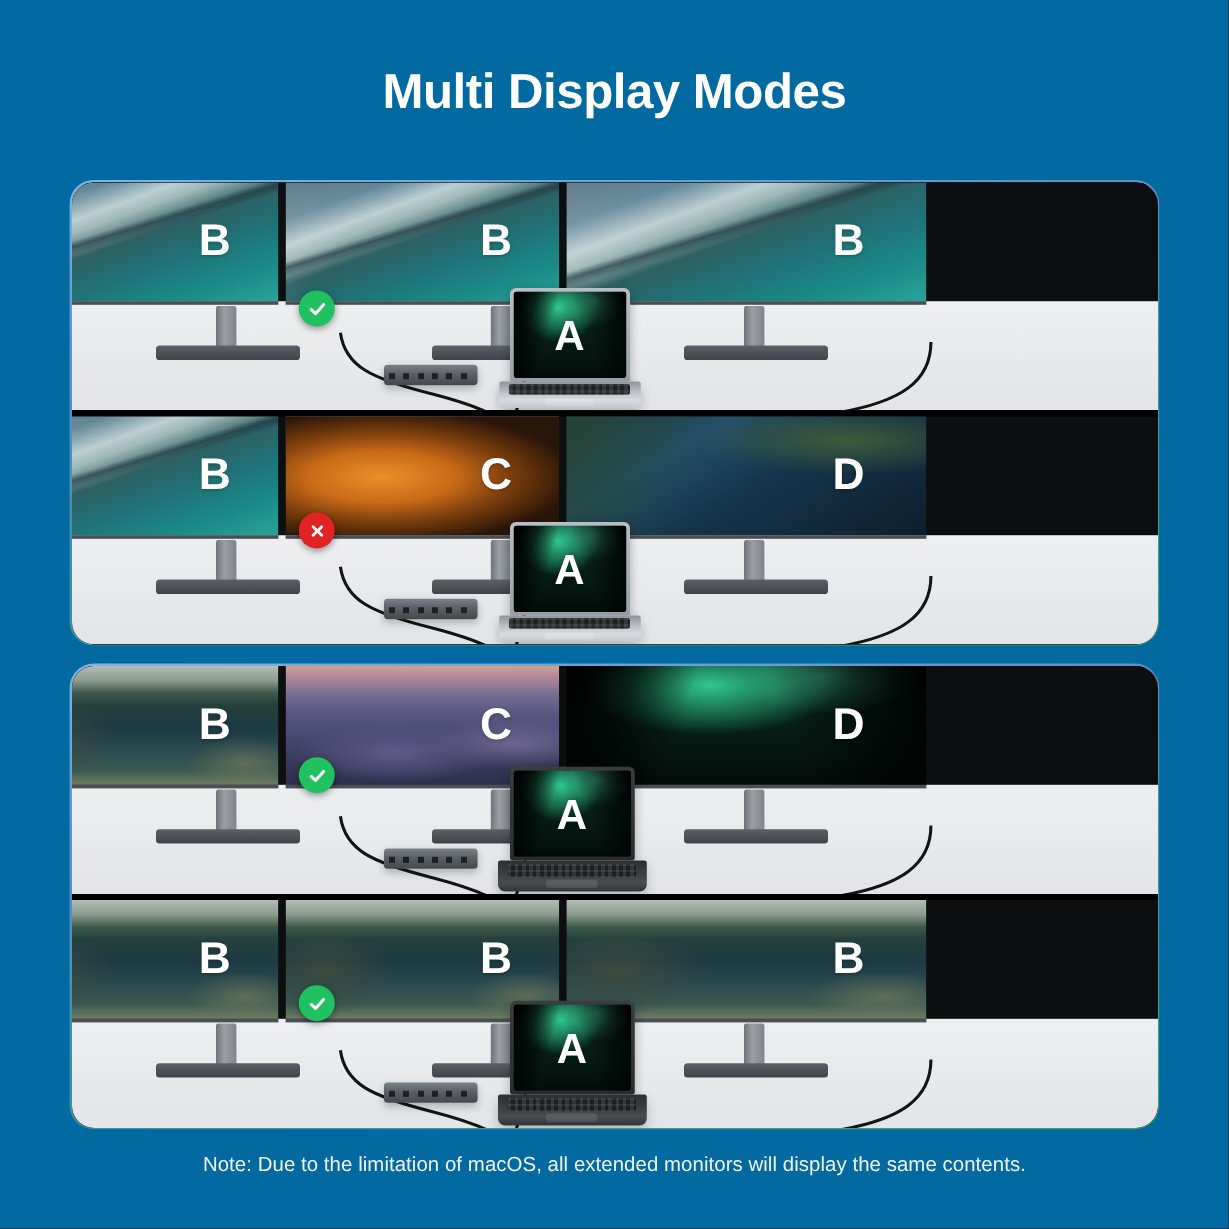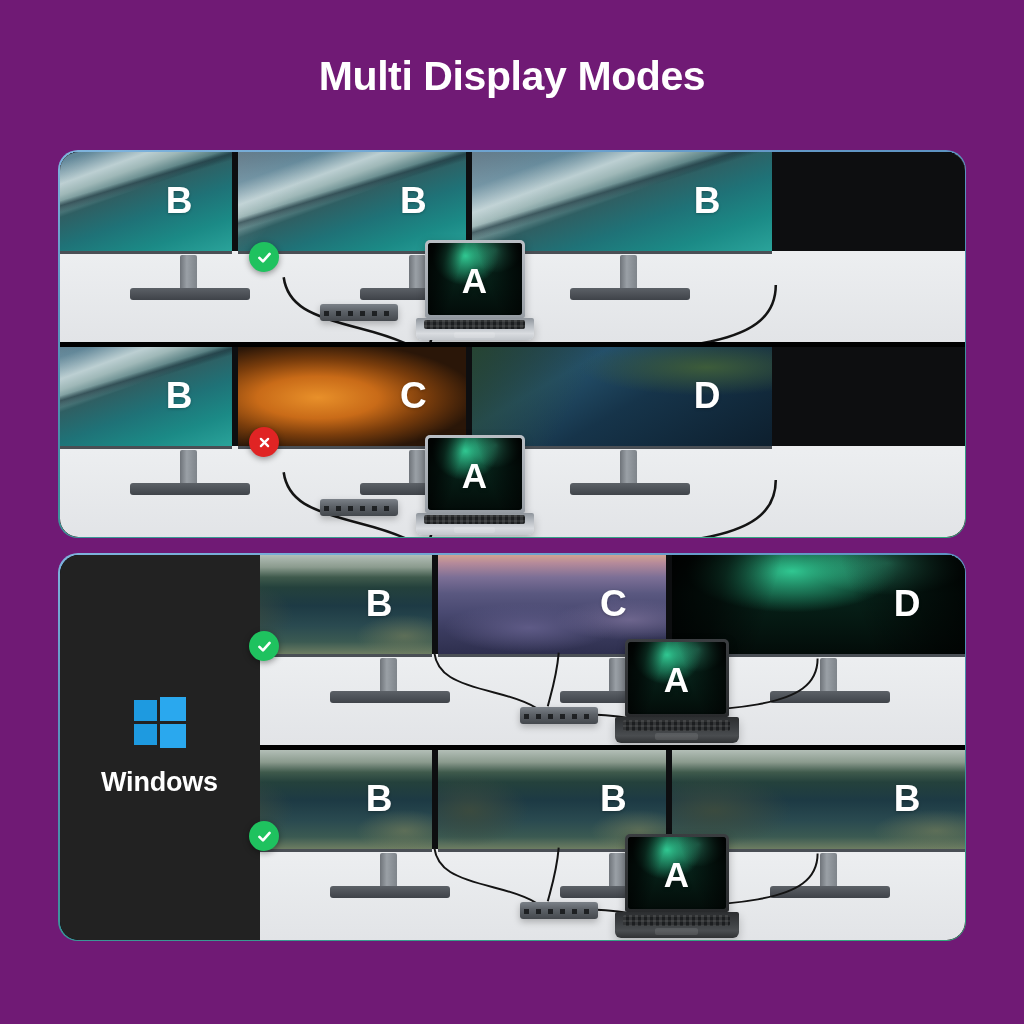--- a/index.html
+++ b/index.html
@@ -9,21 +9,21 @@
     height: 1024px;
     background: #000000;
     font-family: "Liberation Sans", sans-serif;
     overflow: hidden;
   }
 
   .page {
     position: relative;
     width: 1024px;
     height: 1024px;
-    background: #701a75;
+    background: #0369a1;
   }
 
   
   .title {
     position: absolute;
     top: 53px;
     left: 0;
     width: 1024px;
     text-align: center;
     color: #ffffff;
@@ -455,31 +455,20 @@
     <div class="badge bad" style="top:277px;">
       <svg width="15" height="15" viewBox="0 0 20 20" aria-hidden="true">
         <path d="M5.2 5.2 L14.8 14.8 M14.8 5.2 L5.2 14.8" fill="none" stroke="#ffffff" stroke-width="3.1" stroke-linecap="round"></path>
       </svg>
     </div>
   </div>
 
   <div class="os-card windows">
     <div class="os-card-inner">
 
-      <div class="os-panel">
-        <span class="os-logo">
-          <svg width="52" height="52" viewBox="0 0 52 52" aria-hidden="true">
-            <rect x="0" y="3" width="23" height="21" fill="#1e9ae0"></rect>
-            <rect x="26" y="0" width="26" height="24" fill="#2aa8ee"></rect>
-            <rect x="0" y="27" width="23" height="21" fill="#1e9ae0"></rect>
-            <rect x="26" y="27" width="26" height="24" fill="#2aa8ee"></rect>
-          </svg>
-        </span>
-        <span class="os-label">Windows</span>
-      </div>
 
       <div class="scenes">
 
         <div class="scene-row">
           <div class="desk"></div>
           <div class="wall"></div>
 
           <svg class="cables" viewBox="0 0 708 194" preserveAspectRatio="none">
             <path d="M175 98 C 178 120, 195 128, 235 138 C 262 145, 272 150, 278 154" fill="none" stroke="#141414" stroke-width="2"></path>
             <path d="M300 98 C 298 122, 292 140, 289 152" fill="none" stroke="#141414" stroke-width="2"></path>
@@ -596,14 +585,15 @@
         <path d="M4 10.5 L8.2 14.6 L16 5.8" fill="none" stroke="#ffffff" stroke-width="3.1" stroke-linecap="round" stroke-linejoin="round"></path>
       </svg>
     </div>
     <div class="badge ok" style="top:268px;">
       <svg width="17" height="17" viewBox="0 0 20 20" aria-hidden="true">
         <path d="M4 10.5 L8.2 14.6 L16 5.8" fill="none" stroke="#ffffff" stroke-width="3.1" stroke-linecap="round" stroke-linejoin="round"></path>
       </svg>
     </div>
   </div>
 
+  <div class="note">Note: Due to the limitation of macOS, all extended monitors will display the same contents.</div>
 
 </div>
 
 </body></html>

